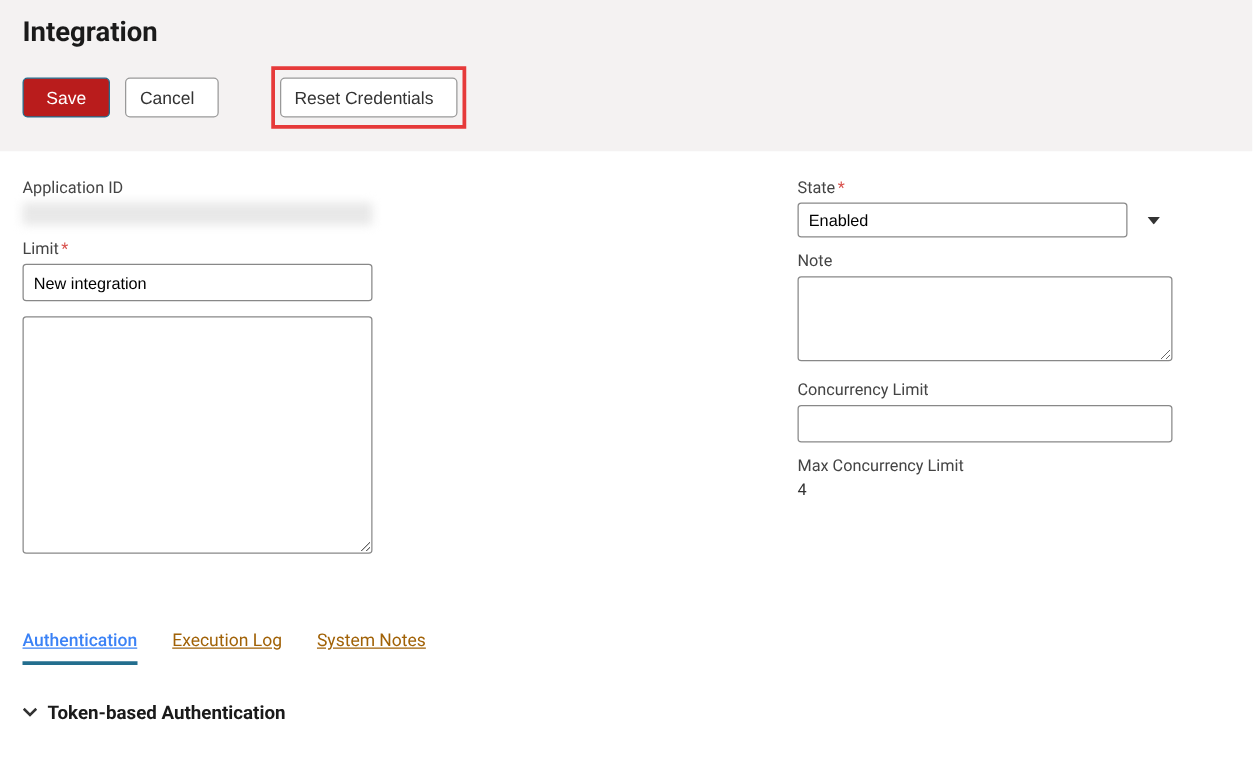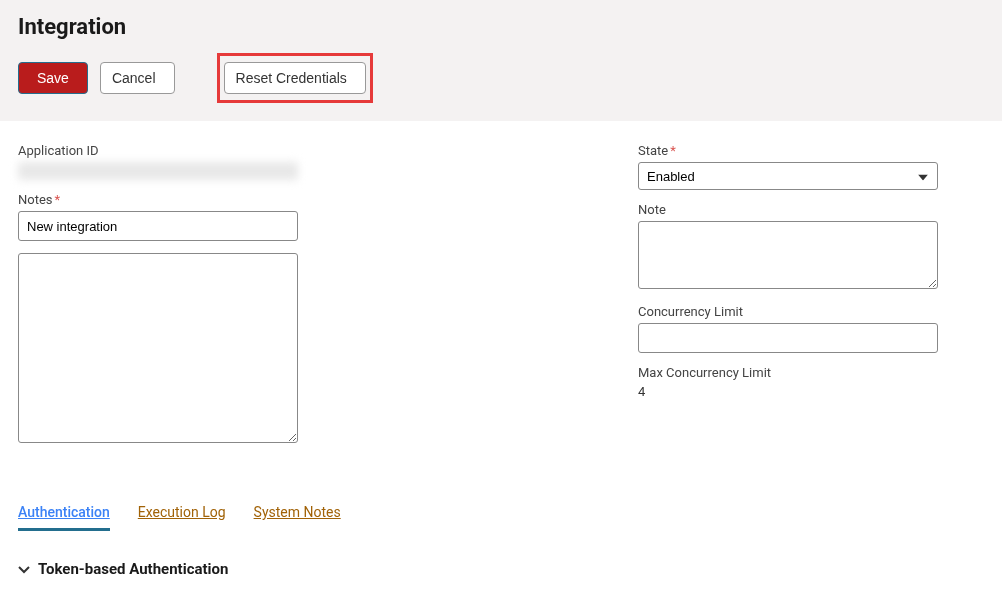--- a/index.html
+++ b/index.html
@@ -99,21 +99,21 @@
       color: #888;
       font-size: 12px;
       line-height: 18px;
       overflow: hidden;
     }
     .select-wrap {
       position: relative;
       width: 300px;
     }
     .select-input {
-      width: 300px;
+      width: 264px;
       padding: 5px 8px;
       border: 1px solid #888;
       border-radius: 3px;
       font-size: 13px;
       height: 28px;
       background: #fff;
       appearance: none;
       cursor: pointer;
     }
     .select-caret {
@@ -187,21 +187,21 @@
 </div>
 
 <div class="form-area">
   <div class="col-left">
     <div class="field-group">
       <label class="field-label">Application ID</label>
       <div class="blurred-value"></div>
     </div>
     <div class="field-group">
       <label class="field-label">
-        <span>Notes</span><span class="required">*</span>
+        <span>Limit</span><span class="required">*</span>
       </label>
       <input type="text" class="text-input" value="New integration" style="">
     </div>
     <div class="field-group">
       <textarea class="textarea-input" style=""></textarea>
     </div>
   </div>
 
   <div class="col-right">
     <div class="field-group">

